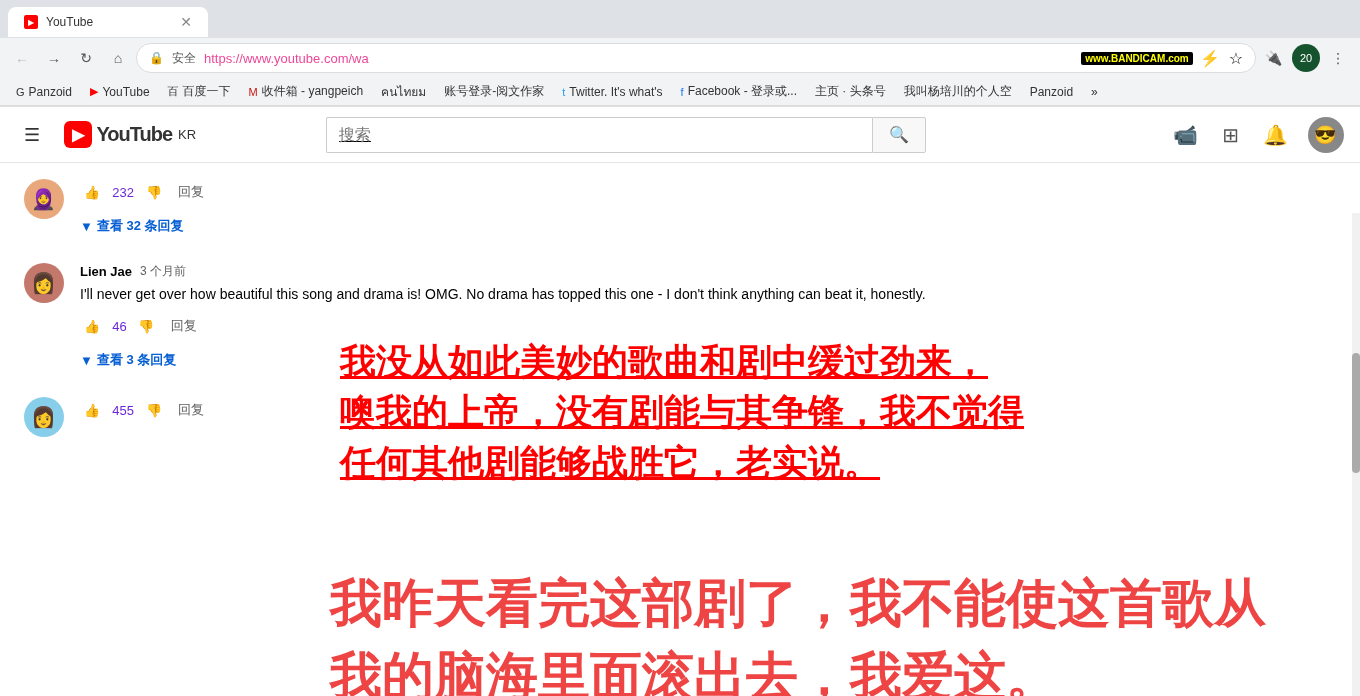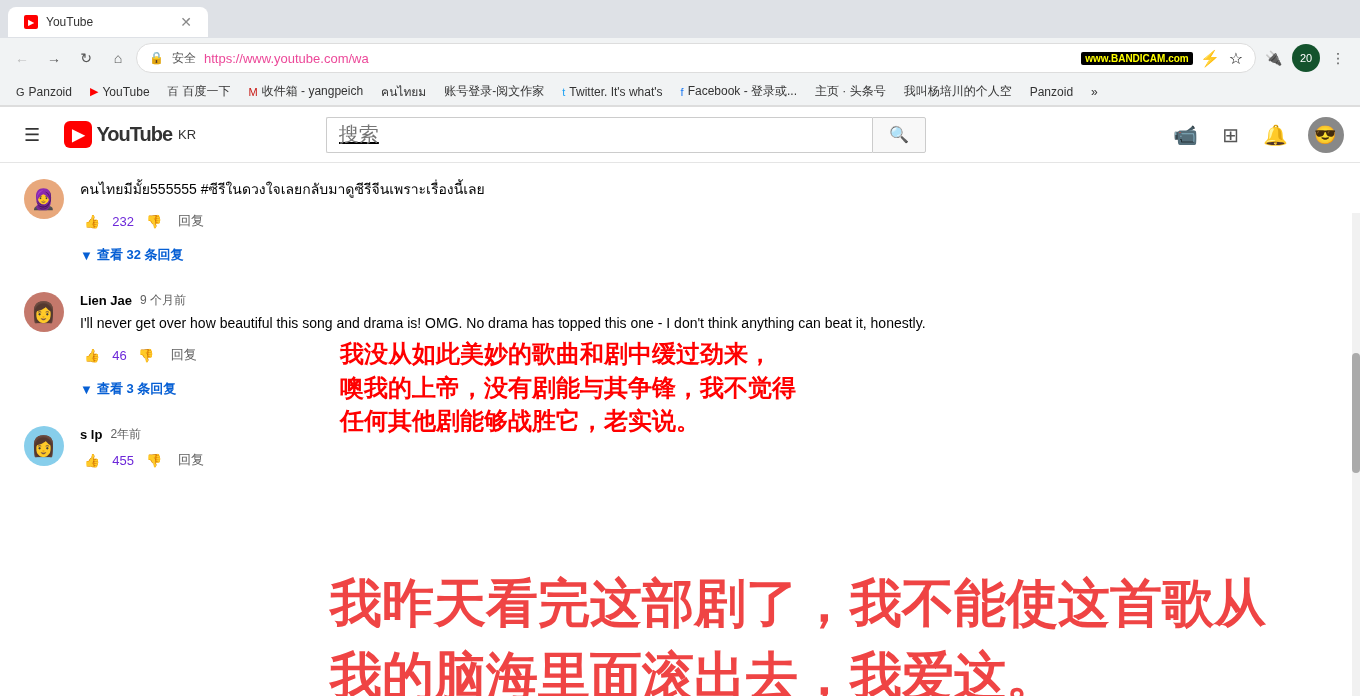--- a/index.html
+++ b/index.html
@@ -152,21 +152,21 @@
       flex: 1;
       max-width: 600px;
       margin: 0 auto;
     }
     .yt-search-input {
       flex: 1;
       border: 1px solid #ccc;
       border-right: none;
       border-radius: 2px 0 0 2px;
       padding: 6px 12px;
-      font-size: 20px;
+      font-size: 16px;
       outline: none;
       height: 36px;
       text-decoration: underline;
     }
     .yt-search-btn {
       background: #f8f8f8;
       border: 1px solid #ccc;
       border-radius: 0 2px 2px 0;
       padding: 0 16px;
       cursor: pointer;
@@ -256,25 +256,26 @@
     
     .overlay-container {
       position: absolute;
       top: 0; left: 0; right: 0; bottom: 0;
       pointer-events: none;
     }
     .chinese-text-1 {
       position: absolute;
       top: 230px;
       left: 340px;
-      font-size: 24px;
+      font-size: 36px;
       font-weight: bold;
       color: #f00;
       line-height: 1.4;
       white-space: nowrap;
+      text-decoration: underline;
     }
     .chinese-text-2 {
       position: absolute;
       top: 460px;
       left: 330px;
       font-size: 52px;
       font-weight: bold;
       color: #ef4444;
       line-height: 1.4;
     }
@@ -404,66 +405,61 @@
     </div>
   </div>
 
   <div class="comments-section">
 
     <div class="comment-item">
       <div class="comment-avatar comment-avatar-1">
         <span>🧕</span>
       </div>
       <div class="comment-body">
-        <div class="comment-text">คนไทยมีมั้ย555555 #ซีรีในดวงใจเลยกลับมาดูซีรีจีนเพราะเรื่องนี้เลย</div>
         <div class="comment-actions">
           <button class="like-btn">👍</button>
           <span class="thumb-count">232</span>
           <button class="dislike-btn">👎</button>
           <button class="reply-btn">回复</button>
         </div>
         <button class="show-replies">
           <span>▼</span>
           <span> 查看 <span>32</span> <span>条回复</span></span>
         </button>
       </div>
     </div>
 
     <div class="comment-item">
       <div class="comment-avatar comment-avatar-2">
         <span>👩</span>
       </div>
       <div class="comment-body">
         <div class="comment-meta">
           <span class="comment-author">Lien Jae</span>
-          <span class="comment-time">9 个月前</span>
+          <span class="comment-time">3 个月前</span>
         </div>
         <div class="comment-text">I'll never get over how beautiful this song and drama is! OMG. No drama has topped this one - I don't think anything can beat it, honestly.</div>
         <div class="comment-actions">
           <button class="like-btn">👍</button>
           <span class="thumb-count">46</span>
           <button class="dislike-btn">👎</button>
           <button class="reply-btn">回复</button>
         </div>
         <button class="show-replies">
           <span>▼</span>
           <span> 查看 <span>3</span> <span>条回复</span></span>
         </button>
       </div>
     </div>
 
     <div class="comment-item">
       <div class="comment-avatar comment-avatar-3">
         <span>👩</span>
       </div>
       <div class="comment-body">
-        <div class="comment-meta">
-          <span class="comment-author">s lp</span>
-          <span class="comment-time">2年前</span>
-        </div>
         <div class="comment-actions">
           <button class="like-btn">👍</button>
           <span class="thumb-count">455</span>
           <button class="dislike-btn">👎</button>
           <button class="reply-btn">回复</button>
         </div>
       </div>
     </div>
 
   </div>

